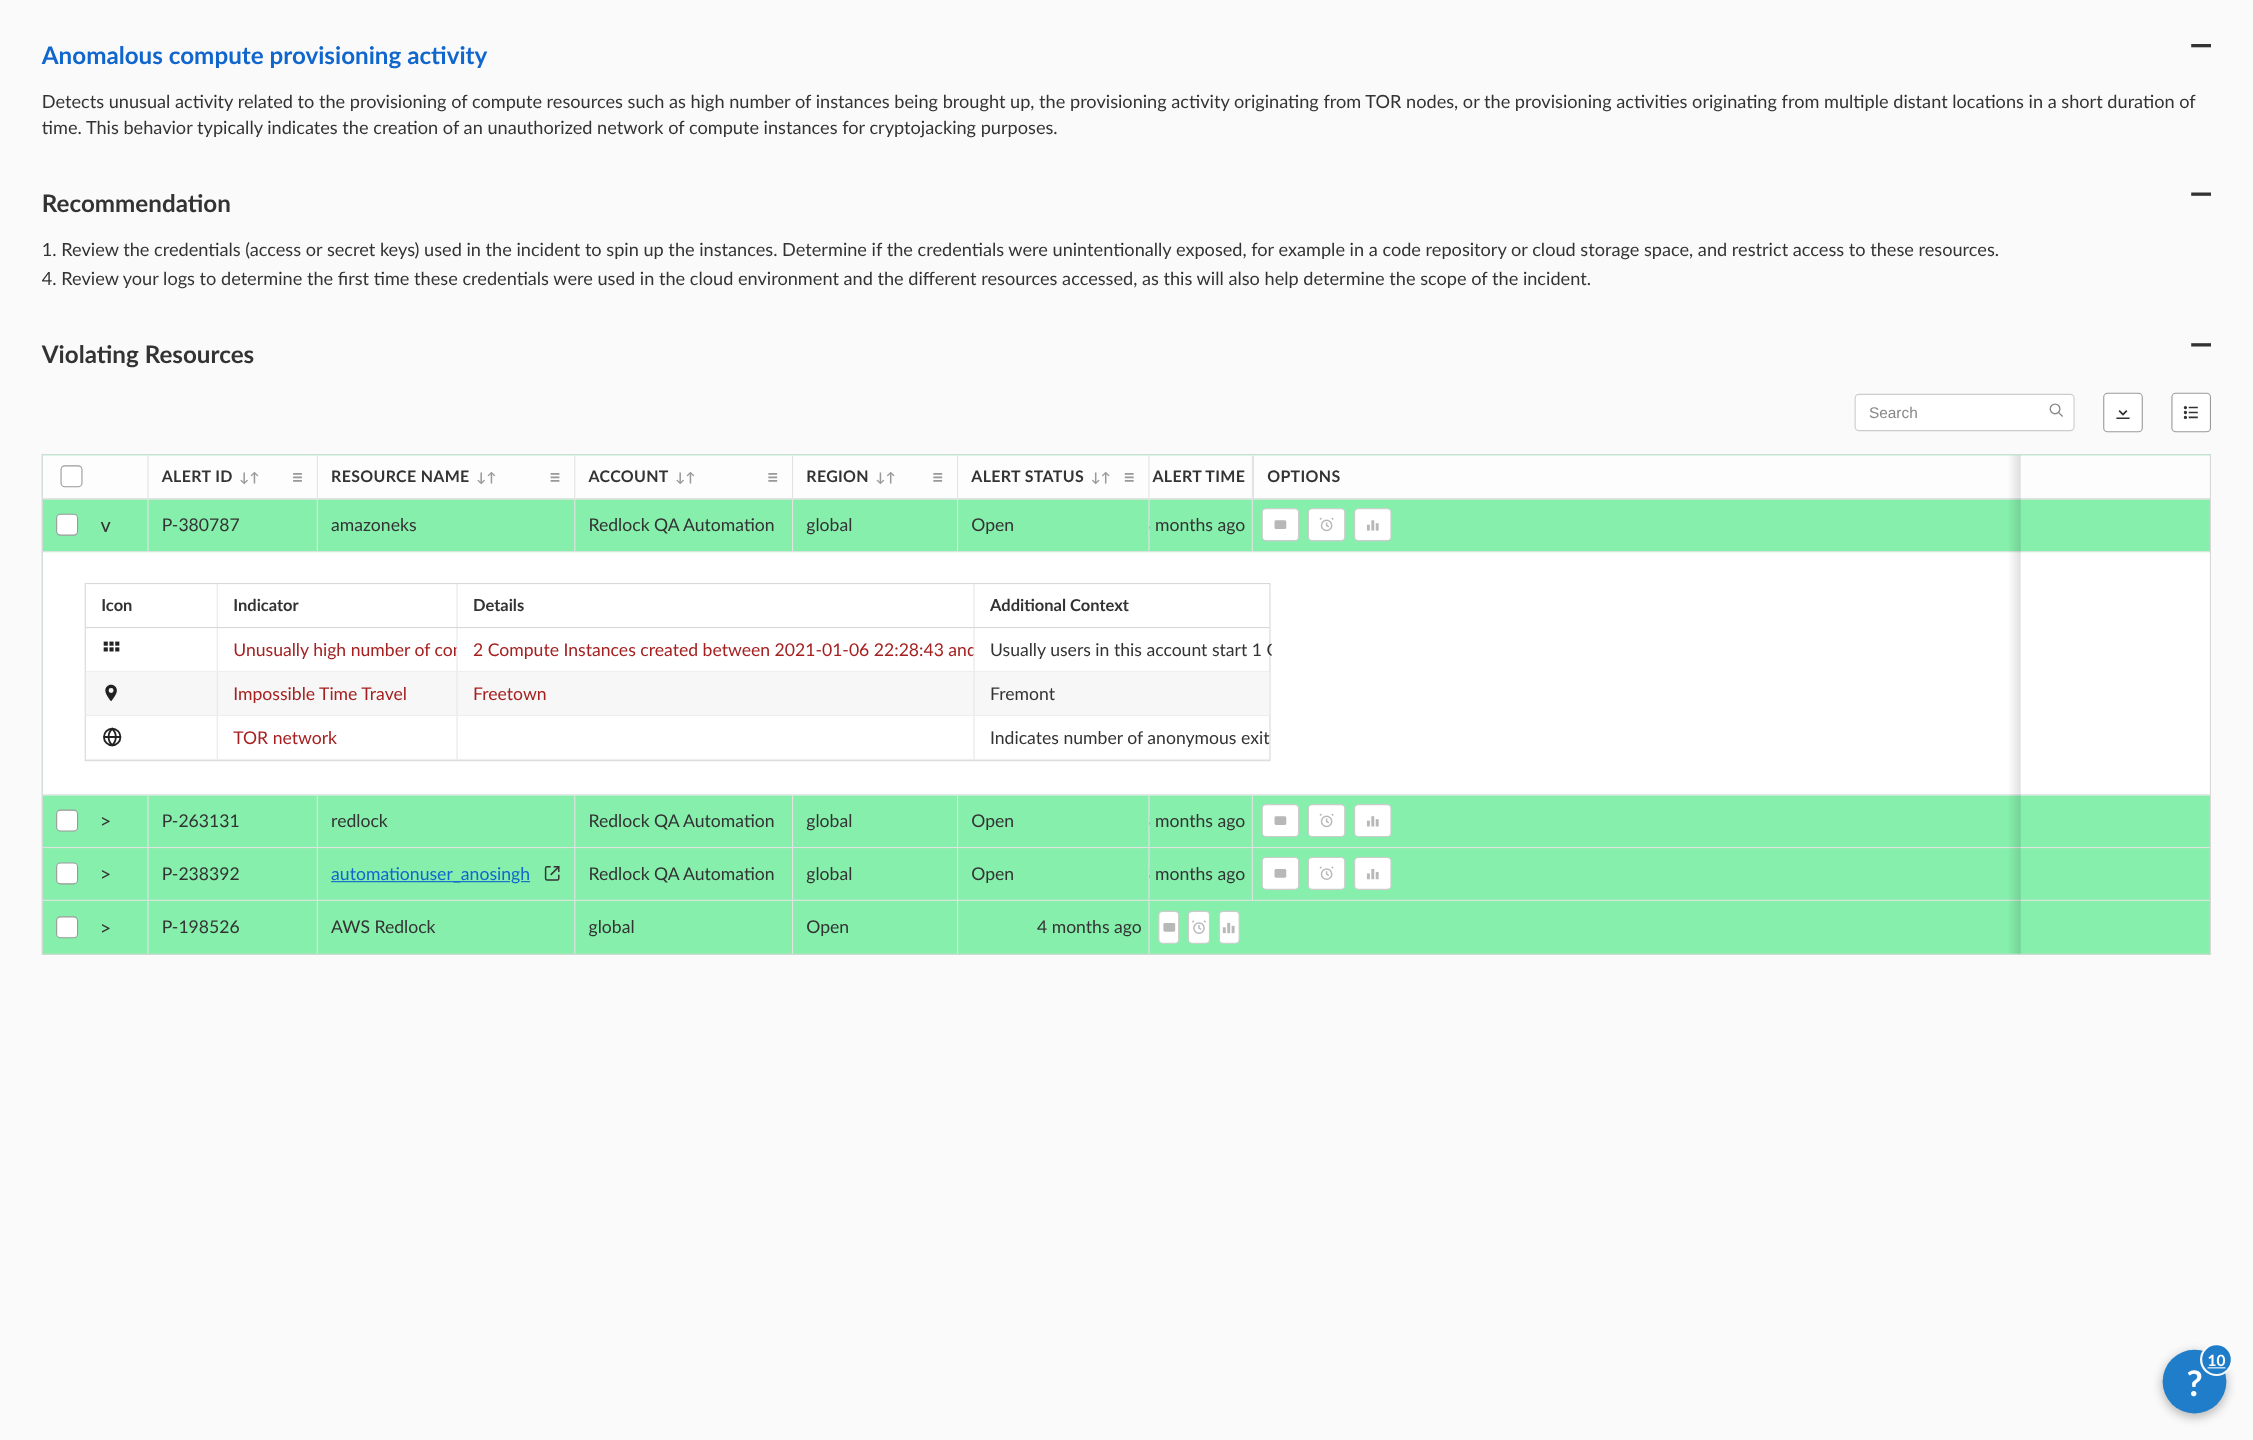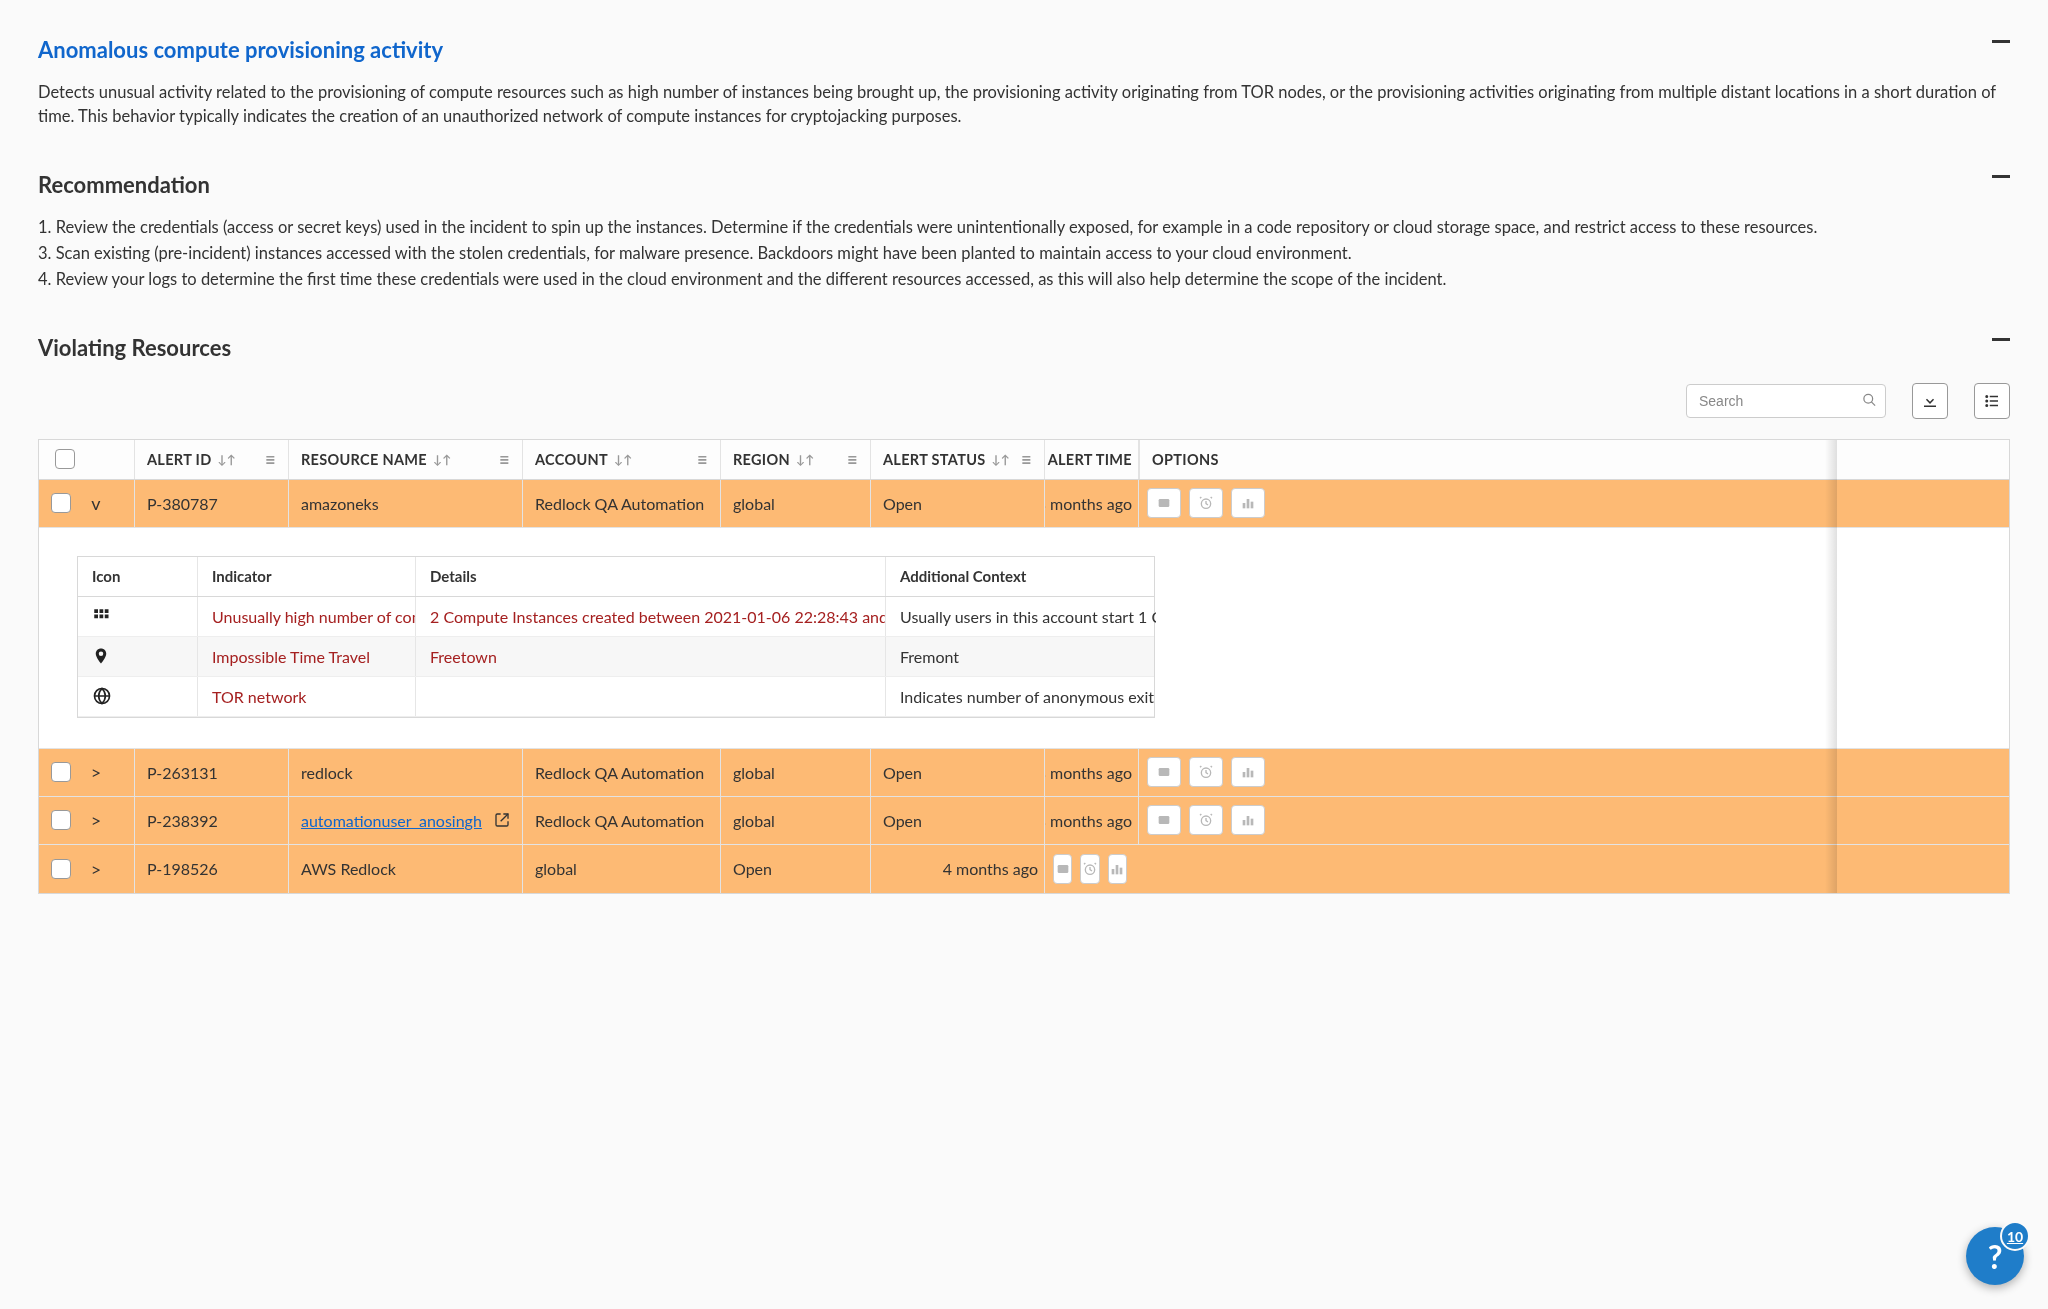--- a/index.html
+++ b/index.html
@@ -63,21 +63,21 @@
   }
   .icon-btn {
     width: 36px; height: 36px;
     border: 1px solid #999;
     border-radius: 4px;
     display: flex; align-items: center; justify-content: center;
     background: #fff; cursor: pointer; color:#333;
   }
   .table-outer {
     border: 1px solid #d8d8d8;
-    background: #fdba74;
+    background: #86efac;
     position: relative;
   }
   .th-row, .td-row {
     display: grid;
     grid-template-columns: 96px 154px 234px 198px 150px 174px 94px 162px;
     align-items: center;
   }
   .th-row {
     border-bottom: 1px solid #d8d8d8;
     height: 40px;
@@ -215,21 +215,20 @@
   <div class="section-body">Detects unusual activity related to the provisioning of compute resources such as high number of instances being brought up, the provisioning activity originating from TOR nodes, or the provisioning activities originating from multiple distant locations in a short duration of time. This behavior typically indicates the creation of an unauthorized network of compute instances for cryptojacking purposes.</div>
 </div>
 
 <div class="section">
   <div class="section-header">
     <span class="section-title">Recommendation</span>
     <div class="collapse-icon"></div>
   </div>
   <div class="section-body">
     <div class="rec-item">1. Review the credentials (access or secret keys) used in the incident to spin up the instances. Determine if the credentials were unintentionally exposed, for example in a code repository or cloud storage space, and restrict access to these resources.</div>
-    <div class="rec-item">3. Scan existing (pre-incident) instances accessed with the stolen credentials, for malware presence. Backdoors might have been planted to maintain access to your cloud environment.</div>
     <div class="rec-item">4. Review your logs to determine the first time these credentials were used in the cloud environment and the different resources accessed, as this will also help determine the scope of the incident.</div>
   </div>
 </div>
 
 <div class="section">
   <div class="section-header">
     <span class="section-title">Violating Resources</span>
     <div class="collapse-icon"></div>
   </div>
 

